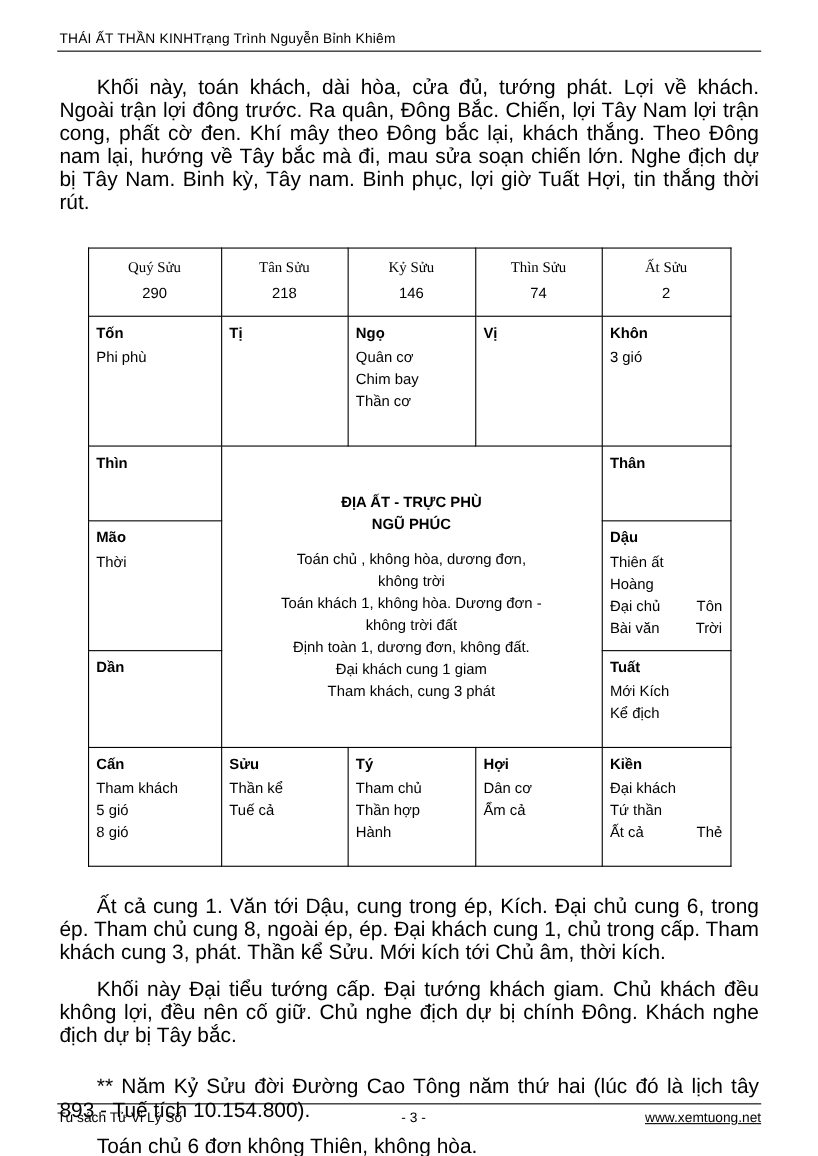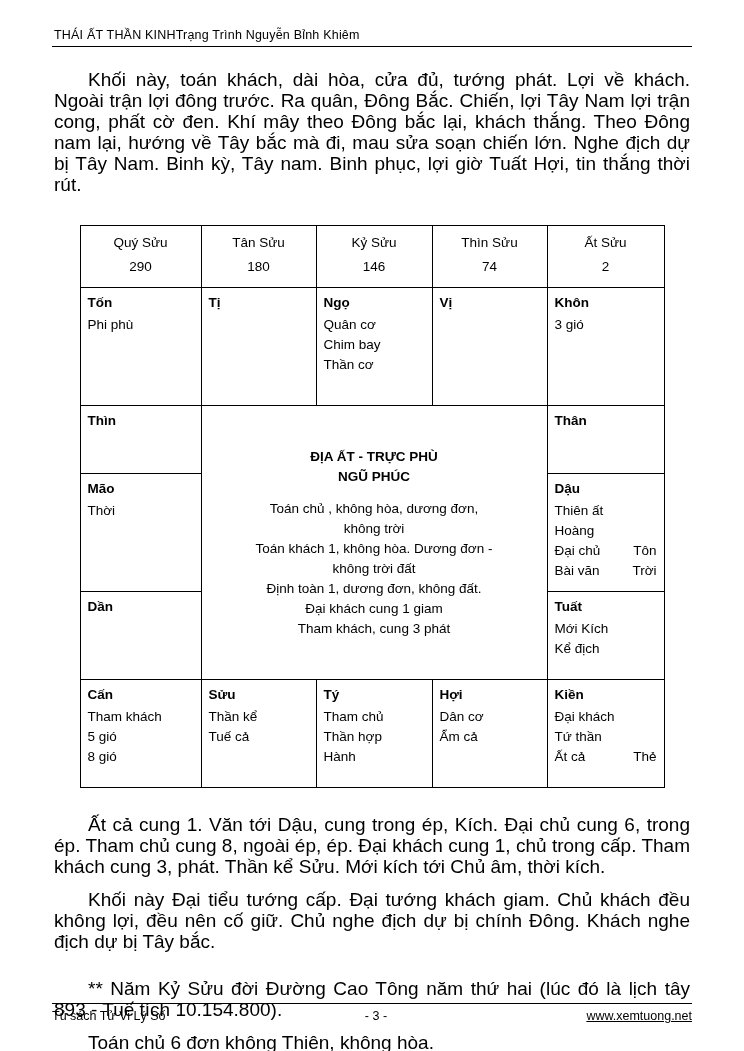--- a/index.html
+++ b/index.html
@@ -62,21 +62,21 @@
     border: 1.3px solid #000;
     vertical-align: top;
     padding: 5px 7px 8px 7px;
     line-height: 20px;
   }
   .hdr-cell {
     text-align: center;
     padding-top: 7px !important;
     padding-bottom: 10px !important;
   }
-  .hdr-name { display: block; }
+  .hdr-name { display: block; font-family: Liberation Serif, serif; }
   .hdr-num { display: block; margin-top: 4px; }
   .bold { font-weight: bold; }
   .cell-label {
     font-weight: bold;
     display: block;
     margin-bottom: 2px;
   }
   .cell-line { display: block; }
   .center-block {
     text-align: center;
@@ -135,21 +135,21 @@
       </colgroup>
       <tbody>
 
         <tr>
           <td class="hdr-cell">
             <span class="hdr-name">Quý Sửu</span>
             <span class="hdr-num">290</span>
           </td>
           <td class="hdr-cell">
             <span class="hdr-name">Tân Sửu</span>
-            <span class="hdr-num">180</span>
+            <span class="hdr-num">218</span>
           </td>
           <td class="hdr-cell">
             <span class="hdr-name">Kỷ Sửu</span>
             <span class="hdr-num">146</span>
           </td>
           <td class="hdr-cell">
             <span class="hdr-name">Thìn Sửu</span>
             <span class="hdr-num">74</span>
           </td>
           <td class="hdr-cell">

